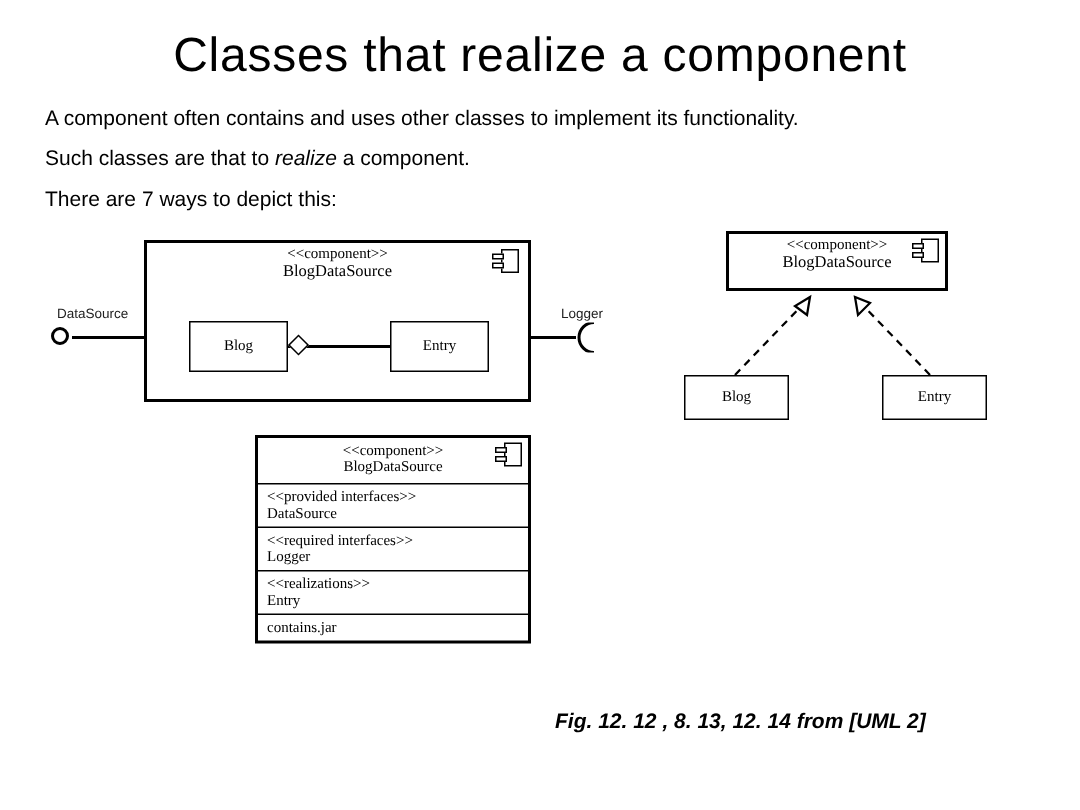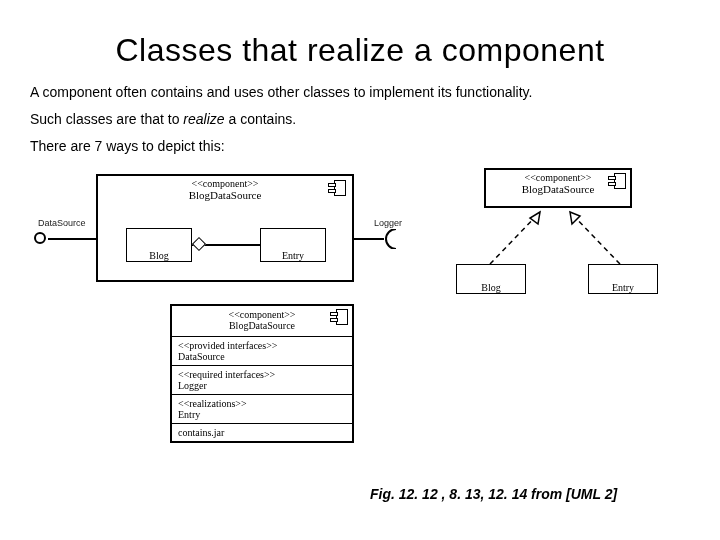--- a/index.html
+++ b/index.html
@@ -1,23 +1,23 @@
 <!DOCTYPE html>
 <html><head>
 <meta charset="utf-8">
 <style>
   * { box-sizing: border-box; margin: 0; padding: 0; }
   html, body { width: 720px; height: 540px; background: #fff; font-family: Arial, Helvetica, sans-serif; }
-  .slide { position: relative; width: 720px; height: 540px; padding: 32px 30px 0 30px; }
+  .slide { position: relative; width: 720px; height: 540px; padding: 18px 30px 0 30px; }
   .title { font-size: 32px; font-weight: 400; text-align: center; margin-bottom: 14px; letter-spacing: 0.5px; }
   .desc { font-size: 14px; line-height: 1.35; margin-bottom: 8px; }
   .desc em { font-style: italic; }
   .diagrams { position: relative; width: 660px; height: 400px; margin-top: 4px; }
   .box { position: absolute; border: 2px solid #000; background: #fff; }
-  .inner-box { border: 1.5px solid #000; background: #fff; display:flex; align-items:flex-end; justify-content:center; font-family: "Lucida Handwriting", cursive; font-size: 10px; }
+  .inner-box { border: 1.5px solid #000; background: #fff; display:flex; align-items:center; justify-content:center; font-family: "Lucida Handwriting", cursive; font-size: 10px; }
   .stereotype { font-family: "Lucida Handwriting", cursive; font-size: 10px; text-align:center; }
   .comp-name { font-family: "Lucida Handwriting", cursive; font-size: 11px; text-align:center; }
 
   
   .comp-icon { position:absolute; width:18px; height:18px; }
   .comp-icon .big { position:absolute; right:0; top:0; width:12px; height:16px; border:1.5px solid #000; background:#fff;}
   .comp-icon .s1, .comp-icon .s2 { position:absolute; left:0; width:8px; height:4px; border:1.5px solid #000; background:#fff;}
   .comp-icon .s1 { top:3px; } .comp-icon .s2 { top:9px; }
 
   
@@ -41,21 +41,21 @@
 
   .tiny { font-size:9px; color:#222; font-family: Arial, sans-serif; }
 </style>
 </head>
 <body>
 
 <div class="slide">
   <h1 class="title">Classes that realize a component</h1>
   <p class="desc">A component often contains and uses other classes to implement its functionality.</p>
   <p class="desc">
-    <span>Such classes are that to </span><em>realize</em><span> a contains.</span>
+    <span>Such classes are that to </span><em>realize</em><span> a component.</span>
   </p>
   <p class="desc">There are 7 ways to depict this:</p>
 
   <div class="diagrams">
 
     <div class="lolli-circle" style="left:4px; top:68px;"></div>
     <div class="lolli-line" style="left:18px; top:74px; width:48px;"></div>
     <span class="tiny" style="position:absolute; left:8px; top:54px;">DataSource</span>
 
     <div class="box" style="left:66px; top:10px; width:258px; height:108px;">

